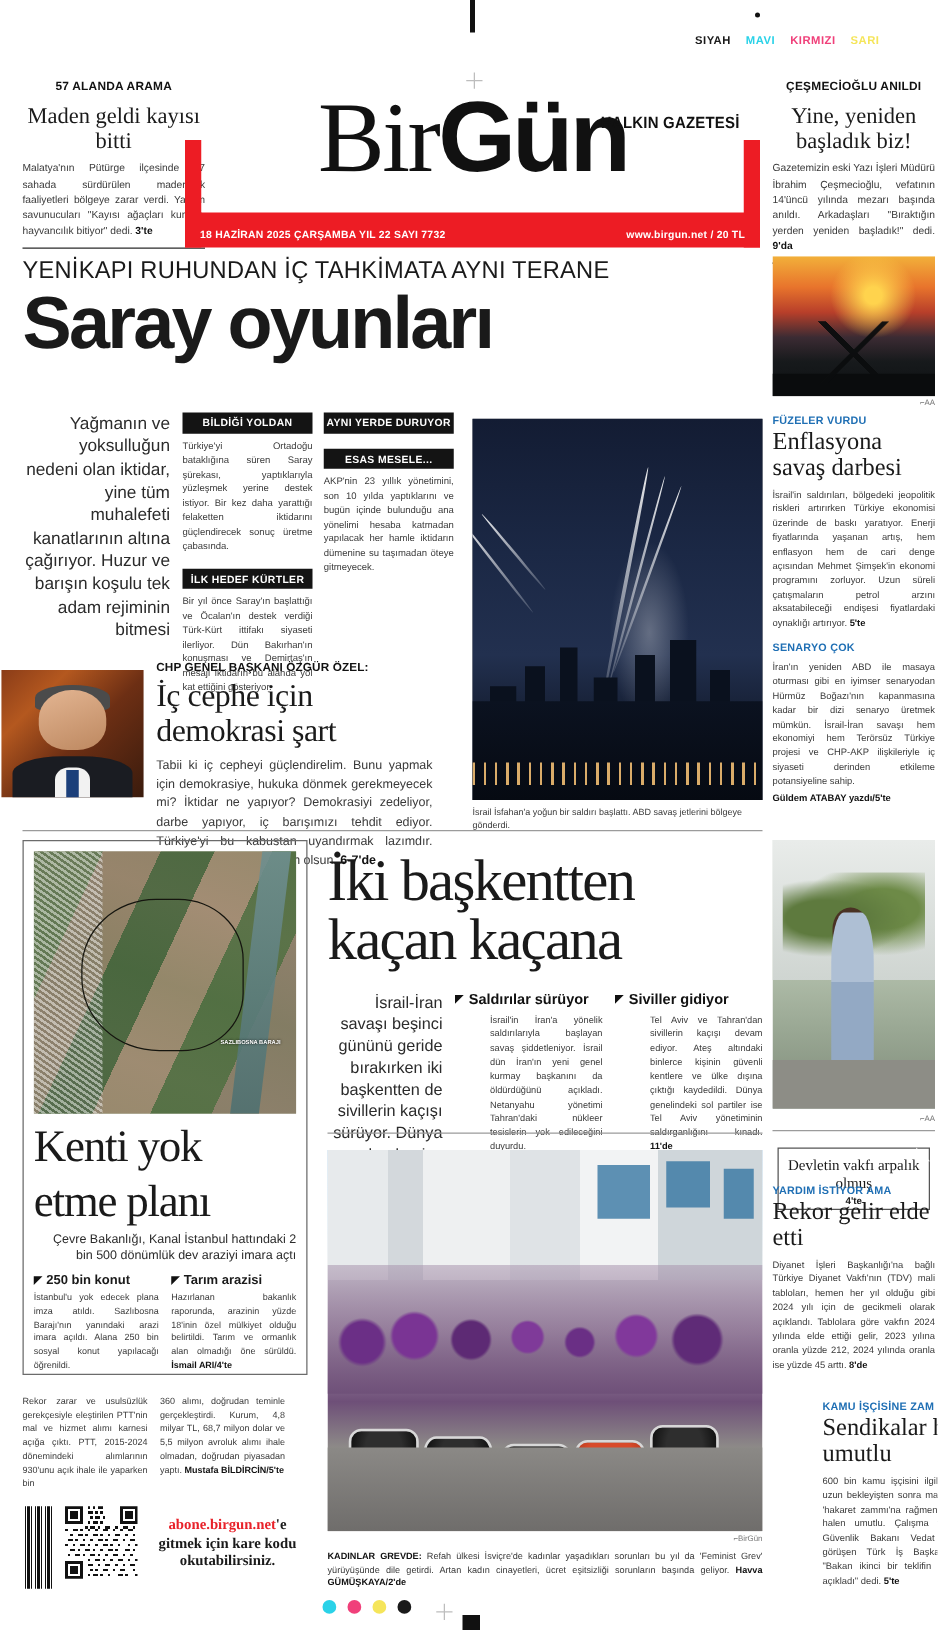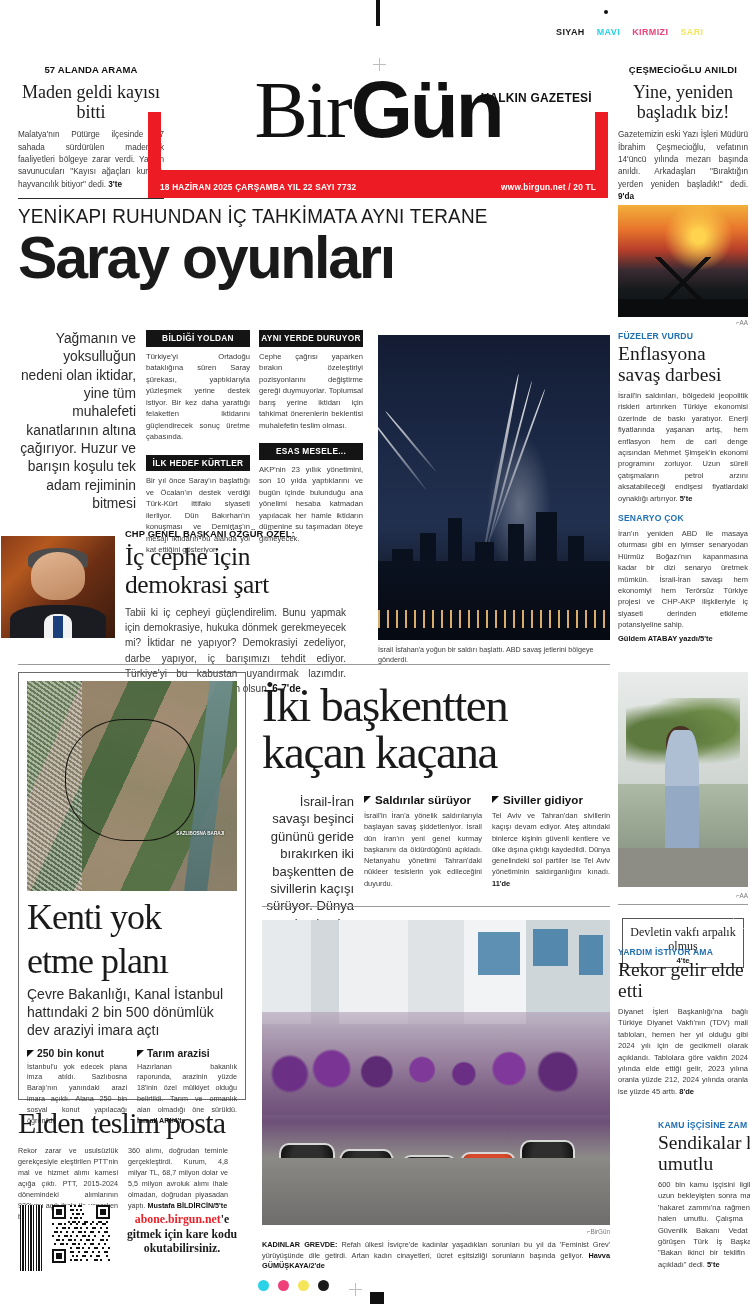--- a/index.html
+++ b/index.html
@@ -116,30 +116,30 @@
   
   .cap2 { position:absolute; left:262px; top:682px; width:348px; }
   .cap2-title { font-family:"Liberation Serif",serif; font-size:47px; line-height:1.0;
                 letter-spacing:-1.4px; color:#1a1a1a; }
   .cap2-cols { position:absolute; left:262px; top:793px; width:348px; display:flex; gap:10px; }
   .c2-intro { width:92px; font-size:13px; line-height:1.34; text-align:right; color:#2b2b2b; font-weight:300; }
   .c2-col { width:118px; }
   .c2-h { font-size:11.6px; font-weight:700; color:#111; display:flex; align-items:center; gap:4px; }
   .tri { width:0; height:0; border-style:solid; border-width:7px 7px 0 0;
          border-color:#111 transparent transparent transparent; transform:rotate(0deg); flex:0 0 auto; }
-  .c2-b { font-size:7.4px; line-height:1.52; color:#3a3a3a; margin-top:4px; text-align:justify; }
+  .c2-b { font-size:7.4px; line-height:1.52; color:#3a3a3a; margin-top:4px; text-align:justify;margin-left:28px; }
   .c2-b b { color:#111; }
 
   
   .mapblk { position:absolute; left:18px; top:672px; width:228px; height:428px;
             border:1px solid #6b6b6b; padding:8px; }
   .map-photo { width:210px; height:210px; overflow:hidden; position:relative; }
   .map-title { font-family:"Liberation Serif",serif; font-size:36px; line-height:1.0;
                margin-top:8px; letter-spacing:-1px; color:#1a1a1a; }
-  .map-sub { font-size:14px; line-height:1.3; margin-top:6px; color:#2b2b2b; font-weight:300; }
+  .map-sub { font-size:10px; line-height:1.3; margin-top:6px; color:#2b2b2b; font-weight:300;text-align:right; }
   .map-cols { display:flex; gap:10px; margin-top:8px; }
   .map-col { width:100px; }
   .map-ch { font-size:10.4px; font-weight:700; display:flex; align-items:center; gap:3px; }
   .map-cb { font-size:7.2px; line-height:1.5; color:#3a3a3a; margin-top:3px; text-align:justify; }
   .map-cb b { color:#111; }
 
   
   .posta { position:absolute; left:18px; top:1108px; width:228px; }
   .posta-title { font-family:"Liberation Serif",serif; font-size:30px; line-height:1;
                  letter-spacing:-.8px; color:#1a1a1a; }
@@ -314,21 +314,20 @@
           <div class="blkbody">Türkiye'yi Ortadoğu bataklığına süren Saray şürekası, yaptıklarıyla yüzleşmek yerine destek istiyor. Bir kez daha yarattığı felaketten iktidarını güçlendirecek sonuç üretme çabasında.</div>
         </div>
         <div>
           <div class="blkhead">İLK HEDEF KÜRTLER</div>
           <div class="blkbody">Bir yıl önce Saray'ın başlattığı ve Öcalan'ın destek verdiği Türk-Kürt ittifakı siyaseti ilerliyor. Dün Bakırhan'ın konuşması ve Demirtaş'ın mesajı iktidarın bu alanda yol kat ettiğini gösteriyor.</div>
         </div>
       </div>
       <div class="lbcol">
         <div>
           <div class="blkhead">AYNI YERDE DURUYOR</div>
-          <div class="blkbody">Cephe çağrısı yaparken bırakın özeleştiriyi pozisyonlarını değiştirme gereği duymuyorlar. Toplumsal barış yerine iktidarı için tahkimat önerenlerin beklentisi muhalefetin teslim olması.</div>
         </div>
         <div>
           <div class="blkhead">ESAS MESELE...</div>
           <div class="blkbody">AKP'nin 23 yıllık yönetimini, son 10 yılda yaptıklarını ve bugün içinde bulunduğu ana yönelimi hesaba katmadan yapılacak her hamle iktidarın dümenine su taşımadan öteye gitmeyecek.</div>
         </div>
       </div>
     </div>
   </div>
 
   <div class="isr-photo">
@@ -461,21 +460,20 @@
         <div class="map-ch">
             <span class="tri"></span>
             <span>Tarım arazisi</span>
           </div>
         <div class="map-cb"><span>Hazırlanan bakanlık raporunda, arazinin yüzde 18'inin özel mülkiyet olduğu belirtildi. Tarım ve ormanlık alan olmadığı öne sürüldü.</span> <b>İsmail ARI/4'te</b></div>
       </div>
     </div>
   </div>
 
   <div class="posta">
-    <div class="posta-title">Elden teslim posta</div>
     <div class="posta-cols">
       <div class="posta-col">Rekor zarar ve usulsüzlük gerekçesiyle eleştirilen PTT'nin mal ve hizmet alımı karnesi açığa çıktı. PTT, 2015-2024 dönemindeki alımlarının 930'unu açık ihale ile yaparken bin</div>
       <div class="posta-col"><span>360 alımı, doğrudan teminle gerçekleştirdi. Kurum, 4,8 milyar TL, 68,7 milyon dolar ve 5,5 milyon avroluk alımı ihale olmadan, doğrudan piyasadan yaptı.</span> <b>Mustafa BİLDİRCİN/5'te</b></div>
     </div>
   </div>
 
   <div class="barcode"></div>
   <div class="qr">
     <svg viewBox="0 0 29 29" width="58" height="58" shape-rendering="crispEdges">
       <rect width="29" height="29" fill="#fff"></rect>

